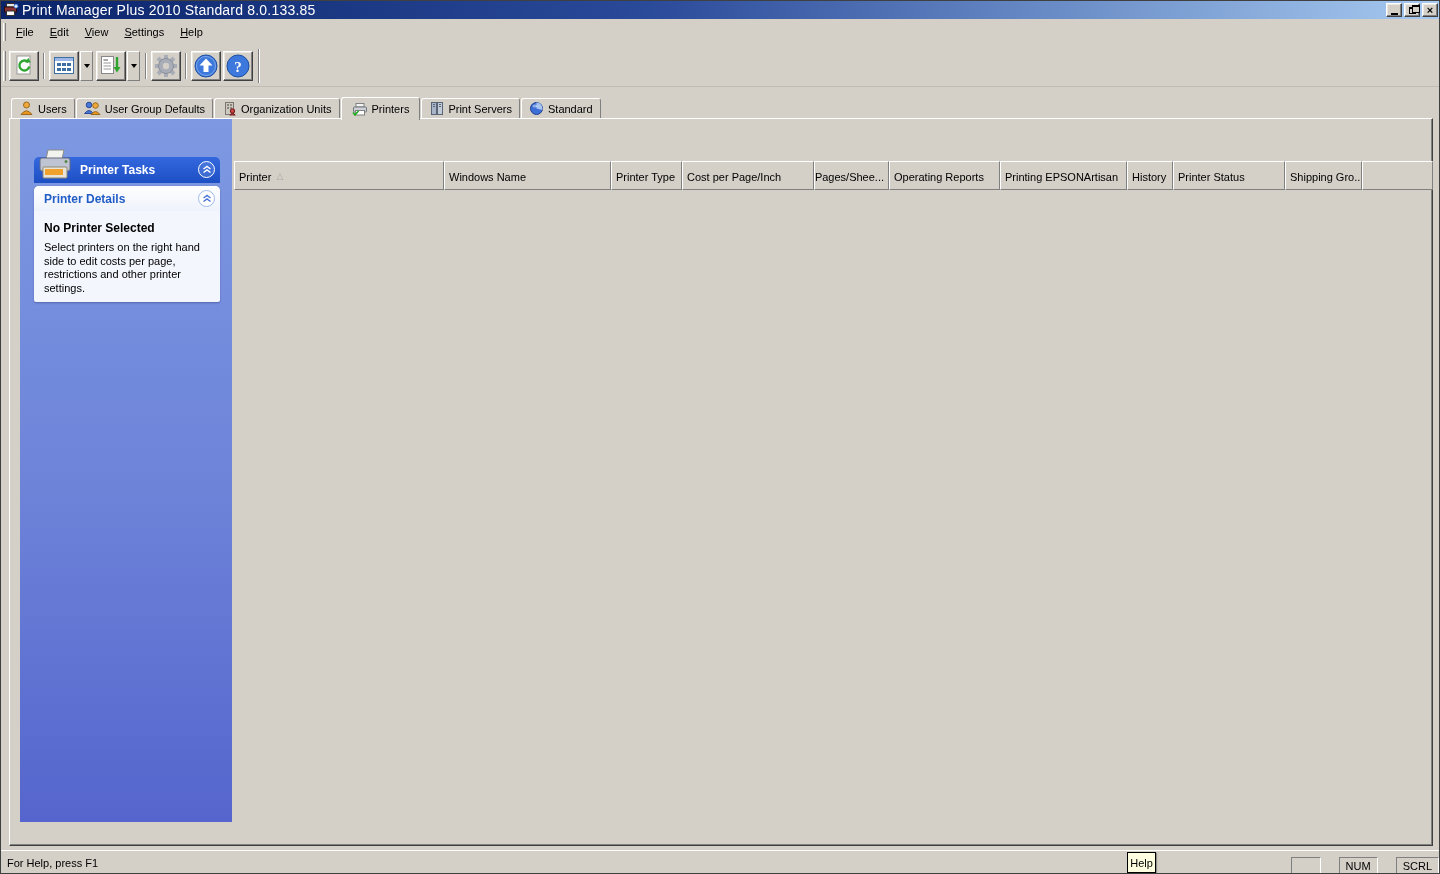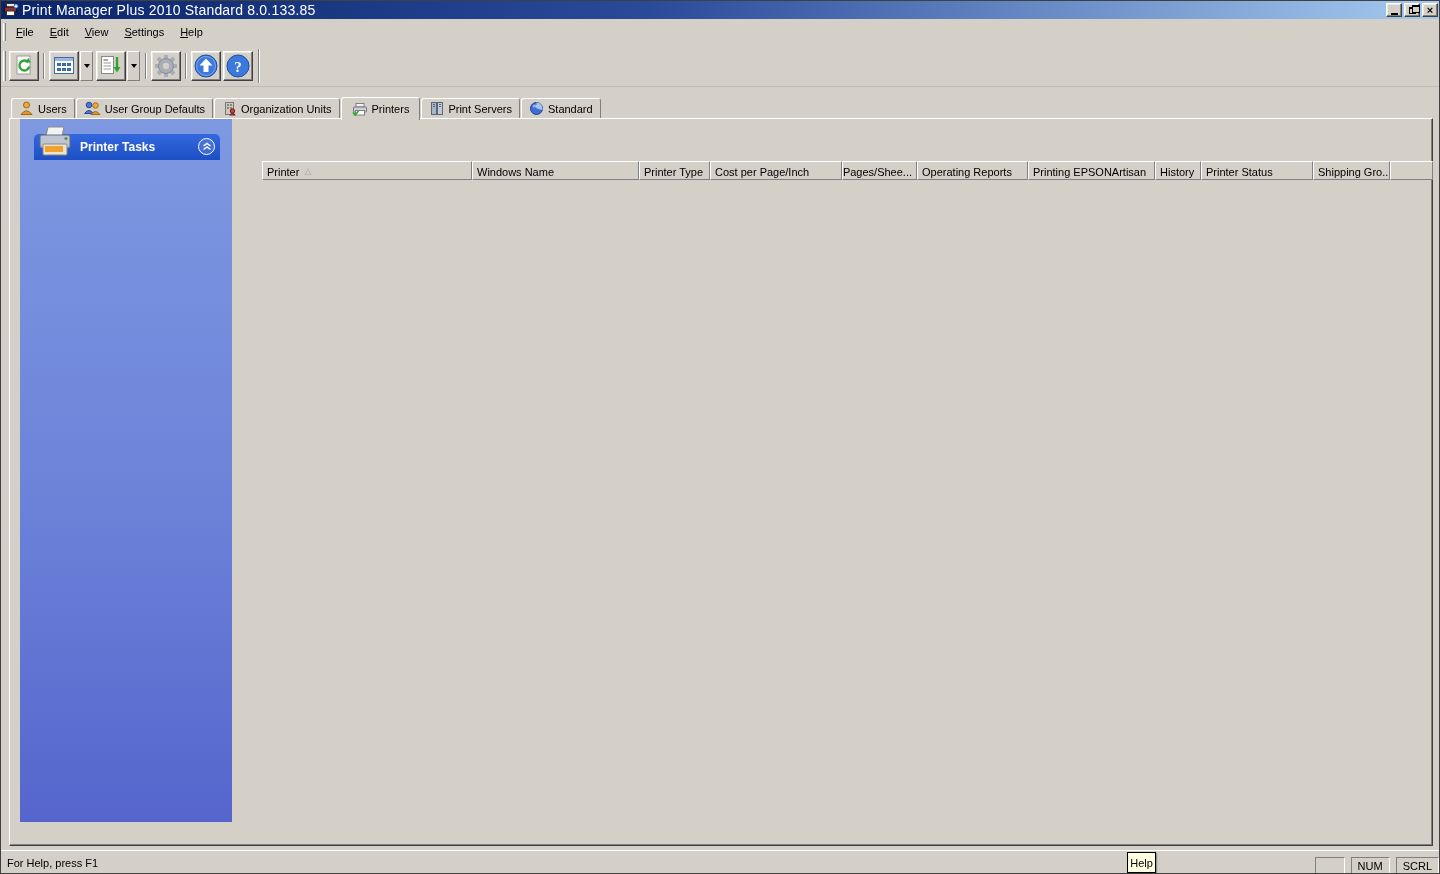--- a/index.html
+++ b/index.html
@@ -57,21 +57,21 @@
   .tab .tab-icon { display:flex; }
 
   
   .tabpage { position:absolute; left:8px; top:117px; width:1424px; height:728px; background:#d4d0c8;
              border:1px solid; border-color:#fff #404040 #404040 #fff;
              box-shadow: inset -1px -1px 0 #808080; z-index:1; }
 
   
   .sidebar { position:absolute; left:19px; top:118px; width:212px; height:703px;
              background:linear-gradient(180deg,#7e99e2 0%,#6c82d8 55%,#5565cd 100%); z-index:2; }
-  .tasks-bar { position:absolute; left:14px; top:15px; width:186px; height:26px;
+  .tasks-bar { position:absolute; left:14px; top:38px; width:186px; height:26px;
                background:linear-gradient(180deg,#3468de 0%,#1d4fc4 100%);
                border-top-left-radius:5px; border-top-right-radius:5px;
                display:flex; align-items:center; }
   .tasks-bar .tasks-title { color:#fff; font-weight:bold; font-size:12px; margin-left:46px; }
   .tasks-printer-icon { position:absolute; left:2px; top:-9px; }
   .chevron-btn { position:absolute; right:5px; top:4px; width:17px; height:17px; border-radius:50%;
                  border:1.5px solid #fff; background:rgba(255,255,255,.12);
                  display:flex; align-items:center; justify-content:center; }
   .details-panel { position:absolute; left:14px; top:67px; width:186px; height:116px;
                    background:#f4f6fd; border-radius:5px 5px 2px 2px;
@@ -93,38 +93,38 @@
   .search-input { position:absolute; left:94px; top:5px; width:109px; height:19px; background:#fff;
                   border:1px solid; border-color:#808080 #fff #fff #808080;
                   box-shadow: inset 1px 1px 0 #404040;
                   font-family:"Liberation Sans",sans-serif; font-size:11px; padding:0 3px; }
   .btn { font-family:"Liberation Sans",sans-serif; font-size:11px; color:#000; text-align:center; cursor:default; }
   .search-btn { position:absolute; left:212px; top:4px; width:56px; height:21px; line-height:19px; }
   .clear-btn  { position:absolute; left:277px; top:4px; width:54px; height:21px; line-height:19px; }
 
   
   .grid { position:absolute; left:233px; top:160px; width:1199px; height:683px; background:#fff; overflow:hidden; }
-  .grid-header { display:flex; height:19px; position:relative; z-index:3;margin-left:28px; }
+  .grid-header { display:flex; height:29px; position:relative; z-index:3; }
   .hdr-cell { background:#d4d0c8; border:1px solid; border-color:#fff #808080 #808080 #fff;
               padding:2px 4px 0 4px; white-space:nowrap; overflow:hidden; display:flex; align-items:center; gap:5px; }
   .sort-glyph { color:#a8a8a8; font-size:9px; line-height:9px; }
   .grid-body { position:absolute; left:0; top:19px; width:1199px; height:664px;
                background:repeating-linear-gradient(180deg,#fff 0 16px,#e7e7e3 16px 17px); }
   .v-line { position:absolute; top:0; width:1px; height:664px; background:#e7e7e3; }
   .grid-row { display:flex; height:17px; width:1128px; position:relative; }
   .grid-row.focused { outline:1px dotted #000; outline-offset:-1px; }
   .grid-cell { height:17px; padding:1px 3px 0 4px; white-space:nowrap; overflow:hidden;
                display:flex; align-items:center; gap:3px; }
   .row-icon { display:flex; flex:none; }
 
   
   .statusbar { position:absolute; left:0; top:849px; width:1440px; height:25px; background:#d4d0c8;
                border-top:1px solid #fff; display:flex; align-items:center; }
   .status-msg { margin-left:6px; }
-  .status-panes { position:absolute; right:2px; top:6px; display:flex; gap:6px; }
+  .status-panes { position:absolute; right:2px; top:6px; display:flex; gap:18px; }
   .status-pane { height:18px; min-width:30px; padding:2px 6px 0 6px; text-align:center;
                  border:1px solid; border-color:#808080 #fff #fff #808080; color:#000; }
   .status-pane.dim { color:#808080; }
   .help-tooltip { position:absolute; left:1126px; top:851px; width:29px; height:21px;
                   background:#ffffe1; border:1px solid #000; z-index:9;
                   display:flex; align-items:center; justify-content:center; box-shadow:1px 1px 1px rgba(0,0,0,.3); }
 </style>
 </head>
 <body>
 
@@ -333,20 +333,34 @@
           <rect x="9" y="21" width="18" height="6" fill="#f0a22c"></rect>
           <circle cx="30" cy="13.5" r="1.5" fill="#5a8a4a"></circle>
         </svg></span>
     <span class="tasks-title">Printer Tasks</span>
     <span class="chevron-btn">
         <svg width="10" height="9" viewBox="0 0 10 9">
           <path d="M1.5 4 L5 1.5 L8.5 4 M1.5 7.5 L5 5 L8.5 7.5" fill="none" stroke="#fff" stroke-width="1.5"></path>
         </svg>
       </span>
   </div>
+  <div class="details-panel">
+    <div class="details-header">
+      <span class="details-title">Printer Details</span>
+      <span class="chevron-btn">
+          <svg width="10" height="9" viewBox="0 0 10 9">
+            <path d="M1.5 4 L5 1.5 L8.5 4 M1.5 7.5 L5 5 L8.5 7.5" fill="none" stroke="#4a73d8" stroke-width="1.5"></path>
+          </svg>
+        </span>
+    </div>
+    <div class="details-body">
+      <div class="no-sel-title">No Printer Selected</div>
+      <div class="no-sel-text">Select printers on the right hand side to edit costs per page, restrictions and other printer settings.</div>
+    </div>
+  </div>
 </div>
 
 <div class="search-panel">
   <span class="search-label">Printer Search</span>
   <input class="search-input" value="" style="">
   <div class="btn raised search-btn">Search</div>
   <div class="btn raised clear-btn">Clear</div>
 </div>
 
 <div class="grid">

